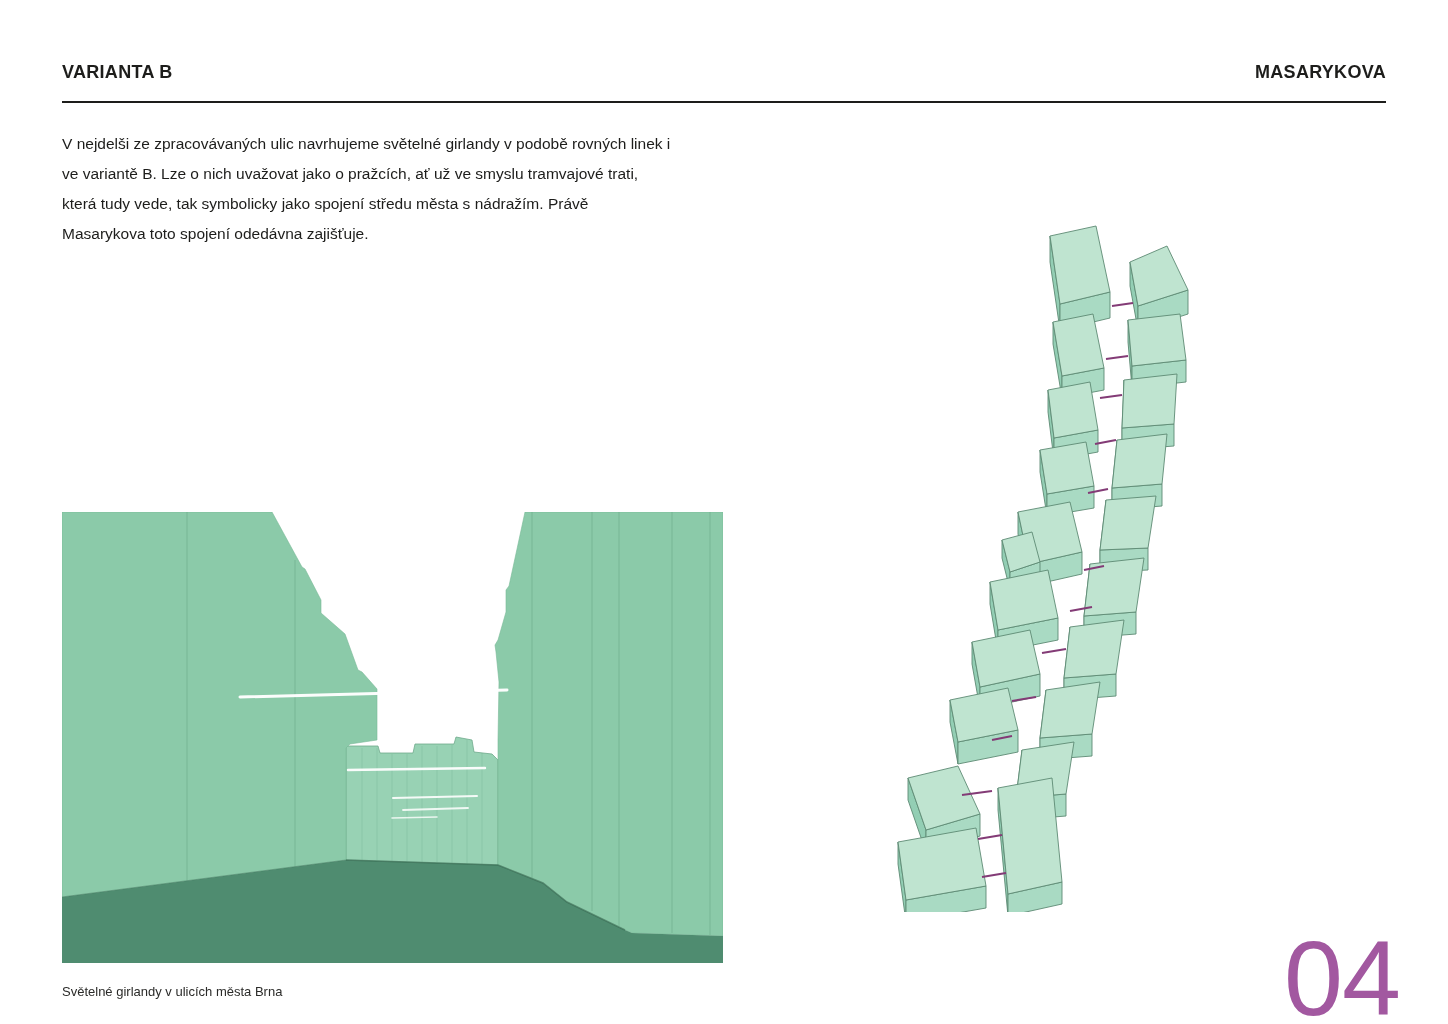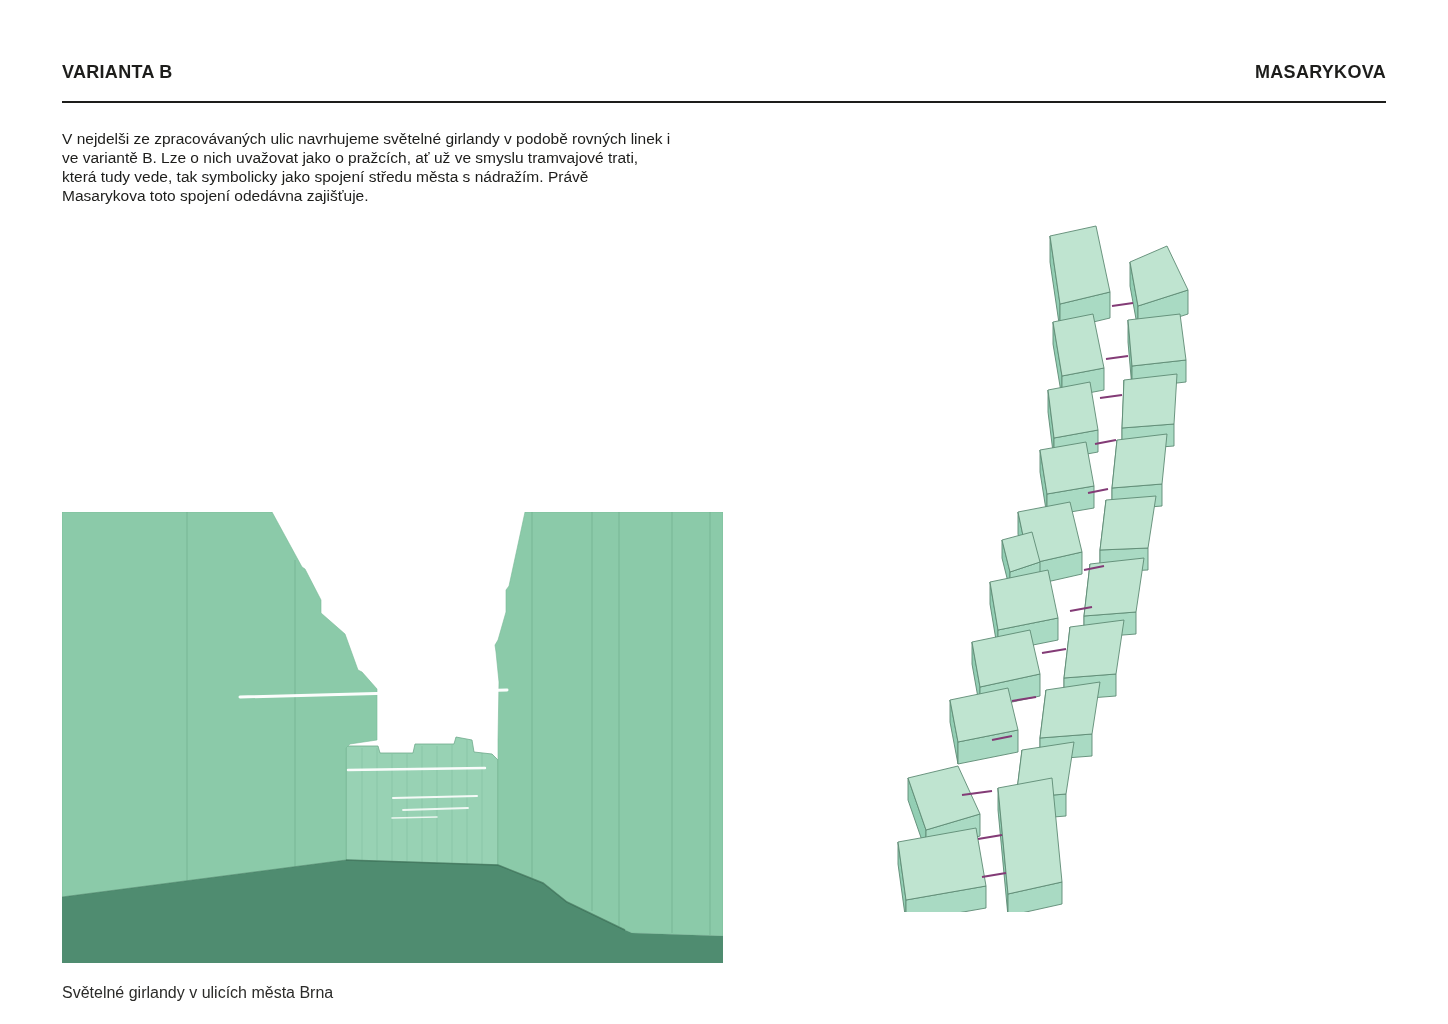--- a/index.html
+++ b/index.html
@@ -14,29 +14,29 @@
     letter-spacing:.3px;color:#1d1d1b;white-space:nowrap;
   }
   .title-left{left:62px;}
   .title-right{right:62px;text-align:center;}
   .rule{
     position:absolute;top:101px;left:62px;width:1324px;height:0;
     border-top:2px solid #1d1d1b;
   }
   .intro{
     position:absolute;top:129px;left:62px;width:614px;
-    font-size:15.5px;line-height:19px;color:#1d1d1b;
+    font-size:15.5px;line-height:30px;color:#1d1d1b;
   }
   .fig-street{
     position:absolute;left:62px;top:512px;width:661px;height:451px;
     background:#ffffff;
   }
   .fig-street svg{display:block;}
   .fig-caption{
-    position:absolute;left:62px;top:984px;font-size:16px;color:#2b2b29;text-align:right;
+    position:absolute;left:62px;top:984px;font-size:13px;color:#2b2b29;text-align:right;
   }
   .fig-map{
     position:absolute;left:890px;top:222px;width:300px;height:690px;
   }
   .page-number{
     position:absolute;right:48px;bottom:2px;
     font-size:106px;line-height:.82;font-weight:400;
     color:#a258a0;letter-spacing:-1px;
   }
 </style>
@@ -178,14 +178,15 @@
           <line x1="152" y1="431" x2="176" y2="427" stroke="#833b76" stroke-width="2"></line>
           <line x1="122" y1="479" x2="146" y2="475" stroke="#833b76" stroke-width="2"></line>
           <line x1="102" y1="518" x2="122" y2="514" stroke="#833b76" stroke-width="2"></line>
           <line x1="72" y1="573" x2="102" y2="569" stroke="#833b76" stroke-width="2"></line>
           <line x1="88" y1="617" x2="112" y2="613" stroke="#833b76" stroke-width="2"></line>
           <line x1="92" y1="655" x2="116" y2="651" stroke="#833b76" stroke-width="2"></line>
         </g>
     </svg>
   </div>
 
+  <div class="page-number">04</div>
 
 </div>
 
 </body></html>

